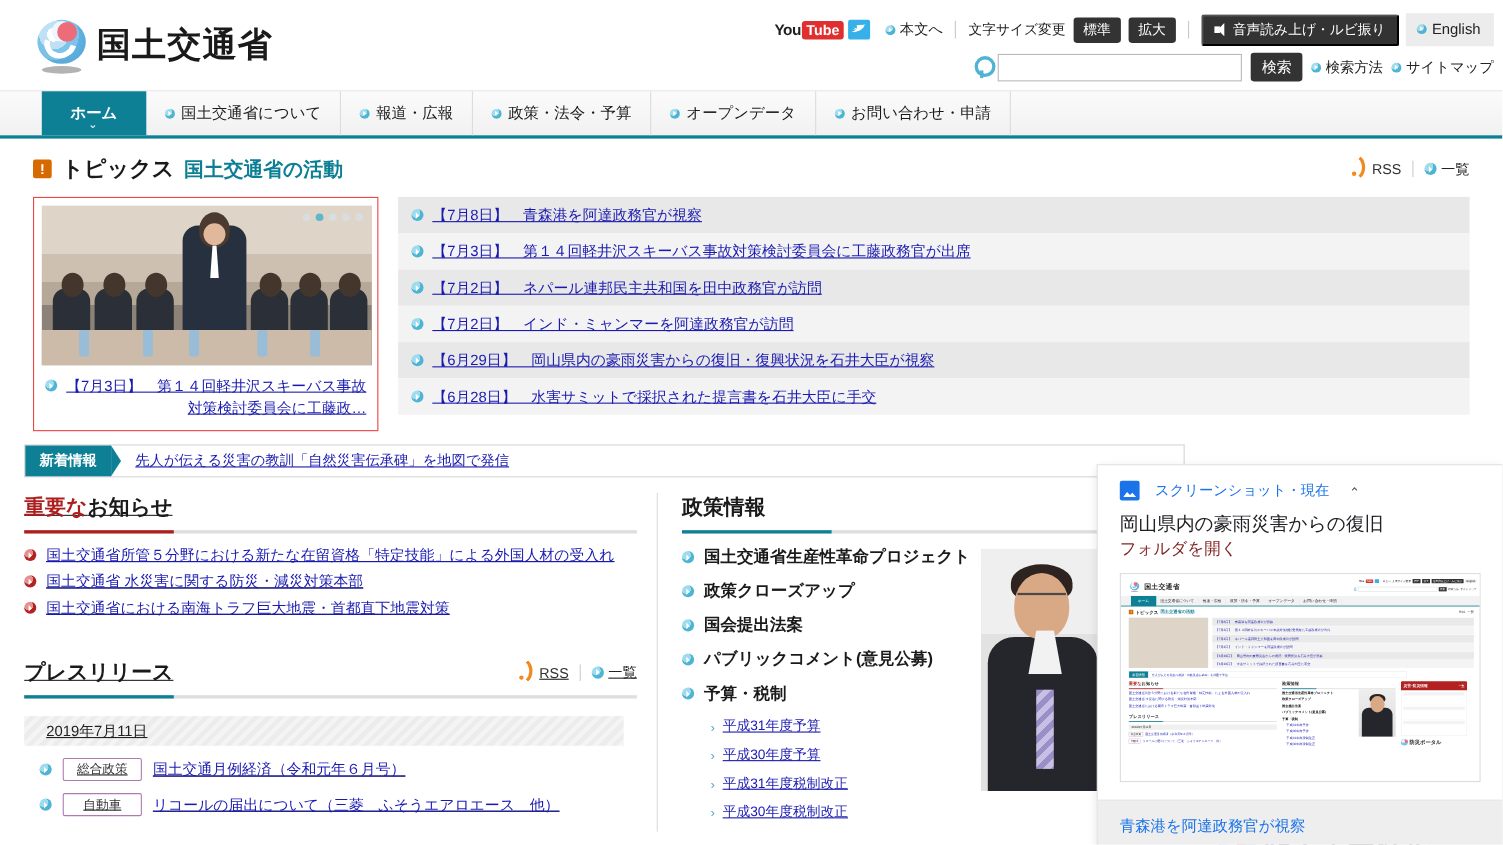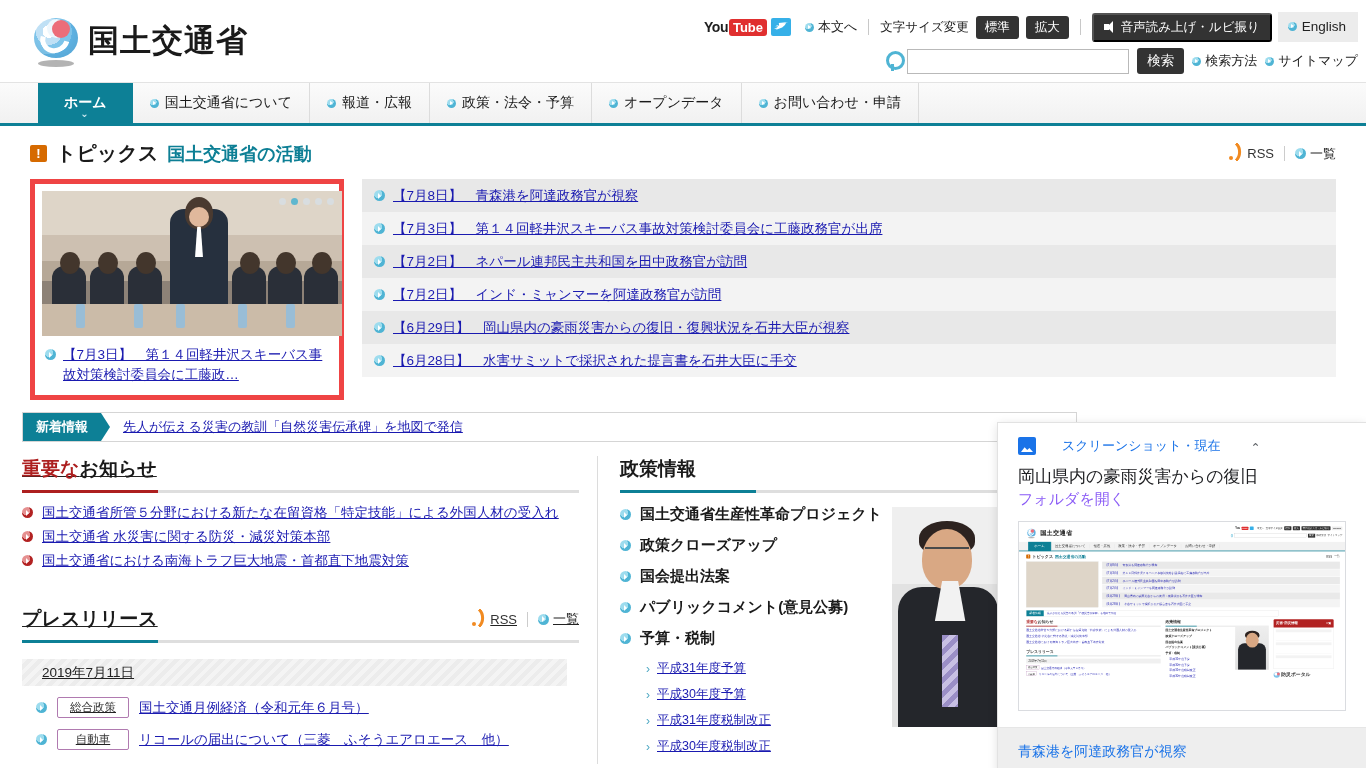--- a/index.html
+++ b/index.html
@@ -78,21 +78,21 @@
   .topics-title { font-size:20px;font-weight:700;color:#1a1a1a; }
   .topics-sub { font-size:18px;font-weight:700;color:#0d7f95; }
   .topics-right { margin-left:auto; display:flex;align-items:center;gap:10px; }
   .rss { display:flex;align-items:center;gap:5px;font-size:13px;color:#333;cursor:pointer;}
   .rss-ic{width:13px;height:13px;position:relative;flex:none;}
   .rss-ic::before{content:"";position:absolute;left:0;bottom:0;width:4px;height:4px;border-radius:50%;background:#f18a21;}
   .rss-ic::after{content:"";position:absolute;left:1px;bottom:1px;width:11px;height:11px;border:3px solid #f18a21;border-radius:0 100% 0 0;border-left:none;border-bottom:none;transform:rotate(45deg);}
   .vsep{width:1px;height:15px;background:#ccc;}
 
   .topics-body { display:flex; gap:18px; margin-top:12px; }
-  .tp-card { width:314px; background:#fff; border:5px solid #ef4444; padding:7px 7px 10px 7px; }
+  .tp-card { width:314px; background:#fff; border:1px solid #ef4444; padding:7px 7px 10px 7px;text-align:right; }
   .tp-photo { width:300px;height:145px;position:relative;overflow:hidden;
       background: linear-gradient(#d9cfc2 0%, #cfc2b2 42%, #9d9086 100%); }
   .tp-photo .wall{position:absolute;inset:0;background:
      linear-gradient(180deg,#ded5c8 0 30%, #cdc0b1 30% 48%, #b6a897 48% 62%, #8d8277 62% 100%);}
   .tp-photo .man{position:absolute;left:128px;top:18px;width:58px;height:105px;background:#26303e;border-radius:14px 14px 3px 3px;}
   .tp-photo .manhead{position:absolute;left:143px;top:6px;width:28px;height:32px;border-radius:50% 50% 45% 45%;background:#4a3a30;}
   .tp-photo .manface{position:absolute;left:147px;top:16px;width:20px;height:20px;border-radius:50%;background:#e0b89c;}
   .tp-photo .shirt{position:absolute;left:148px;top:36px;width:18px;height:30px;background:#fff;clip-path:polygon(40% 0,60% 0,72% 100%,28% 100%);}
   .tp-photo .table{position:absolute;left:0;bottom:0;width:100%;height:32px;background:#cbbba8;}
   .tp-photo .p{position:absolute;bottom:30px;width:34px;height:40px;background:#2a2f38;border-radius:12px 12px 2px 2px;}
@@ -175,28 +175,28 @@
 
   .bousai-banner { position:absolute; left:1108px; top:746px; width:250px; height:46px;
      display:flex; align-items:center; gap:7px; }
   .bb-logo{width:34px;height:30px;border-radius:50%;background:radial-gradient(circle at 36% 34%,#fff 0 18%,#bfe0f5 18% 36%,#7ec4ea 36% 100%);position:relative;flex:none;}
   .bb-logo::after{content:"";position:absolute;left:14px;top:3px;width:12px;height:12px;border-radius:50%;background:#ec6d79;}
   .bb-text{font-size:26px;font-weight:800;color:#111;letter-spacing:-1px;white-space:nowrap;}
 
   
   .notif { position:absolute; right:0; top:423px; width:368px; background:#fff;
            box-shadow:0 0 0 1px #e2e2e2, 0 2px 10px rgba(0,0,0,.14); z-index:50; }
-  .notif-head { display:flex; align-items:flex-end; gap:26px; padding:14px 20px 0 20px; }
+  .notif-head { display:flex; align-items:flex-end; gap:14px; padding:14px 20px 0 20px; }
   .notif-appicon { width:18px;height:18px;background:#1a73e8;border-radius:2px;position:relative;flex:none;}
   .notif-appicon::after{content:"";position:absolute;left:3px;bottom:3px;width:12px;height:7px;background:#fff;
       clip-path:polygon(0 100%, 30% 32%, 52% 70%, 70% 42%, 100% 100%);}
   .notif-app { color:#1a73e8; font-size:13px; }
   .notif-chev { margin-left:4px; color:#5f6368; font-size:12px; cursor:pointer;}
   .notif-title { padding:10px 20px 0 20px; font-size:17px; color:#202124; }
-  .notif-sub { padding:2px 20px 12px 20px; font-size:15px; color:#8b5cf6; cursor:pointer;}
+  .notif-sub { padding:2px 20px 12px 20px; font-size:15px; color:#7f1d1d; cursor:pointer;}
   .notif-thumb { margin:0 20px; width:328px; height:190px; border:1px solid #dadce0; overflow:hidden; position:relative; background:#fff;}
   .notif-actions { border-top:1px solid #e6e6e6; background:#eeeeee; padding:14px 20px; margin-top:16px;}
   .notif-actions a { color:#1a73e8; font-size:14px; cursor:pointer; }
 
   
   .mini { position:absolute; inset:0; transform: scale(0.2402); transform-origin: top left;
           width:1366px; height:790px; pointer-events:none; }
   .mini-header{height:82px;position:relative;background:#fff;}
   .mini-logo{position:absolute;left:34px;top:22px;display:flex;align-items:center;gap:10px;}
   .mini-nav{height:40px;background:#f2f2f2;border-bottom:3px solid #0d8096;display:flex;align-items:center;padding-left:38px;gap:0;}

